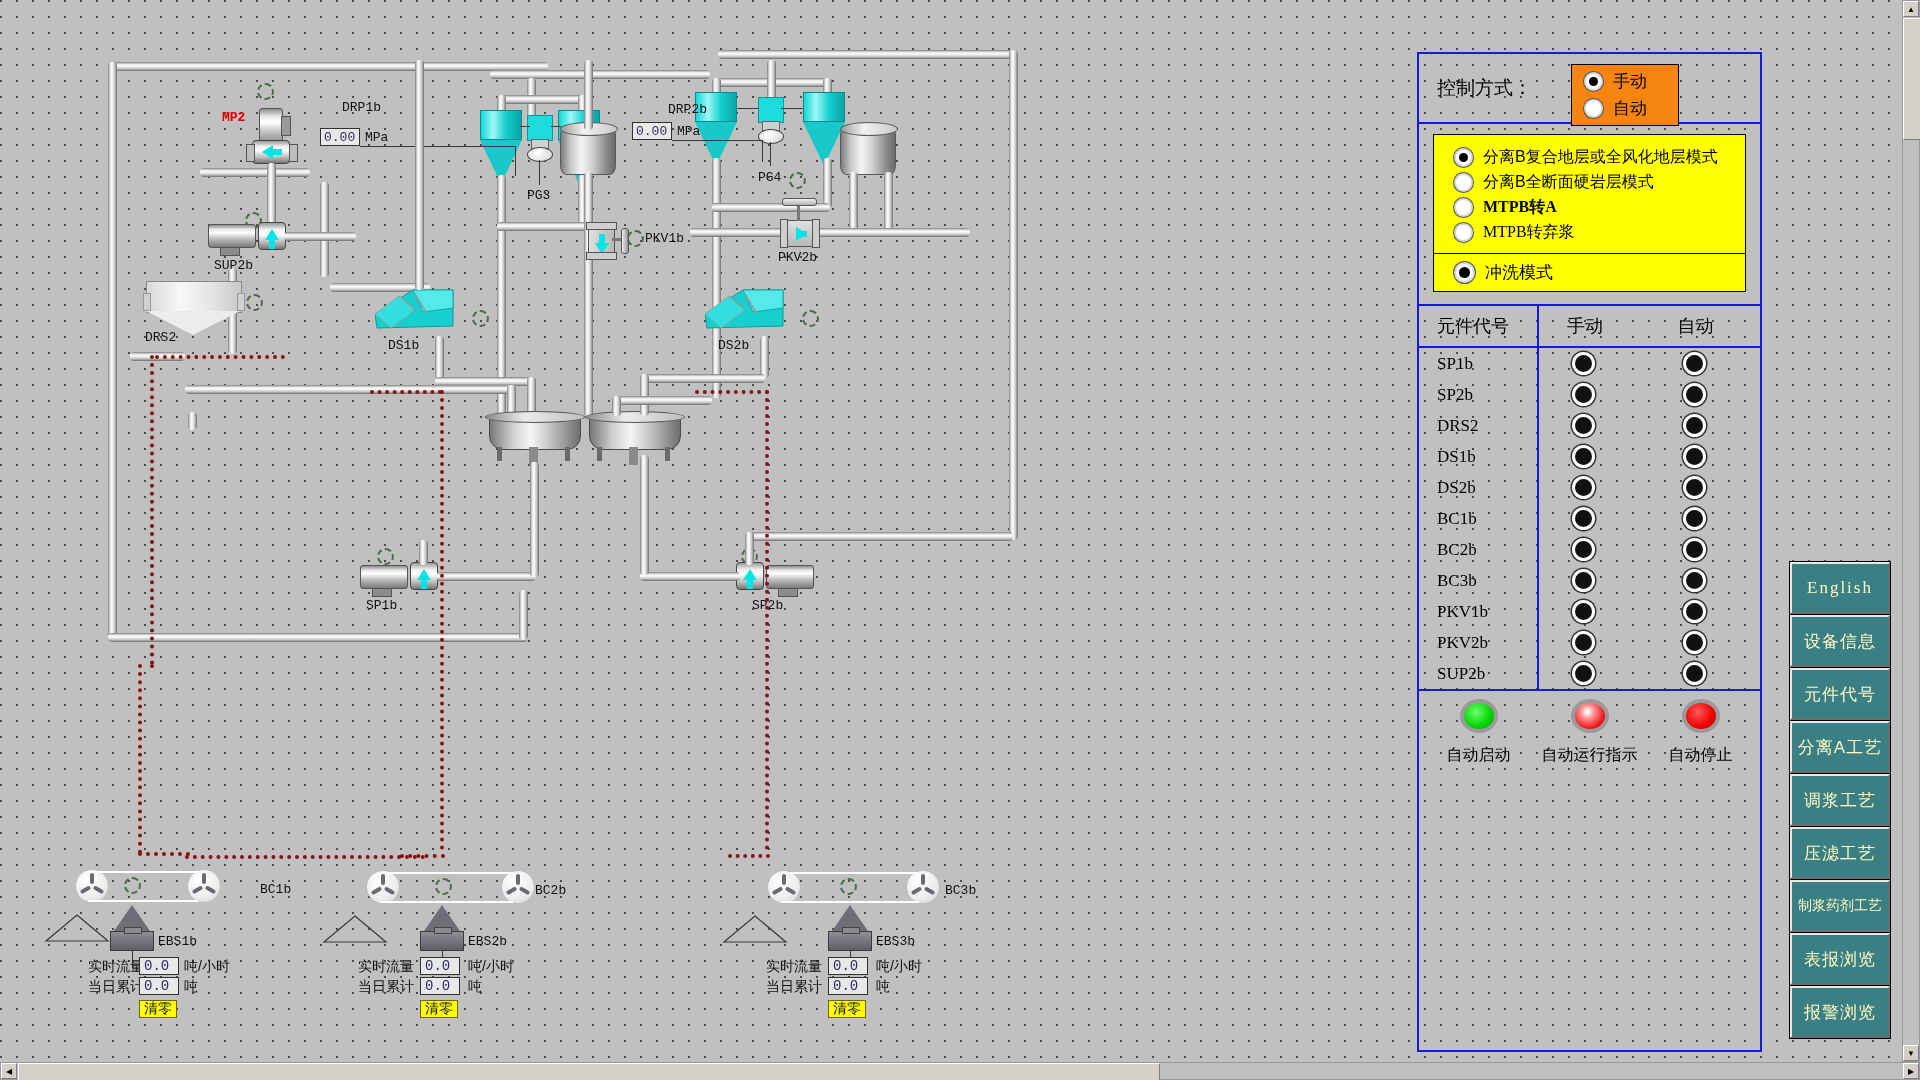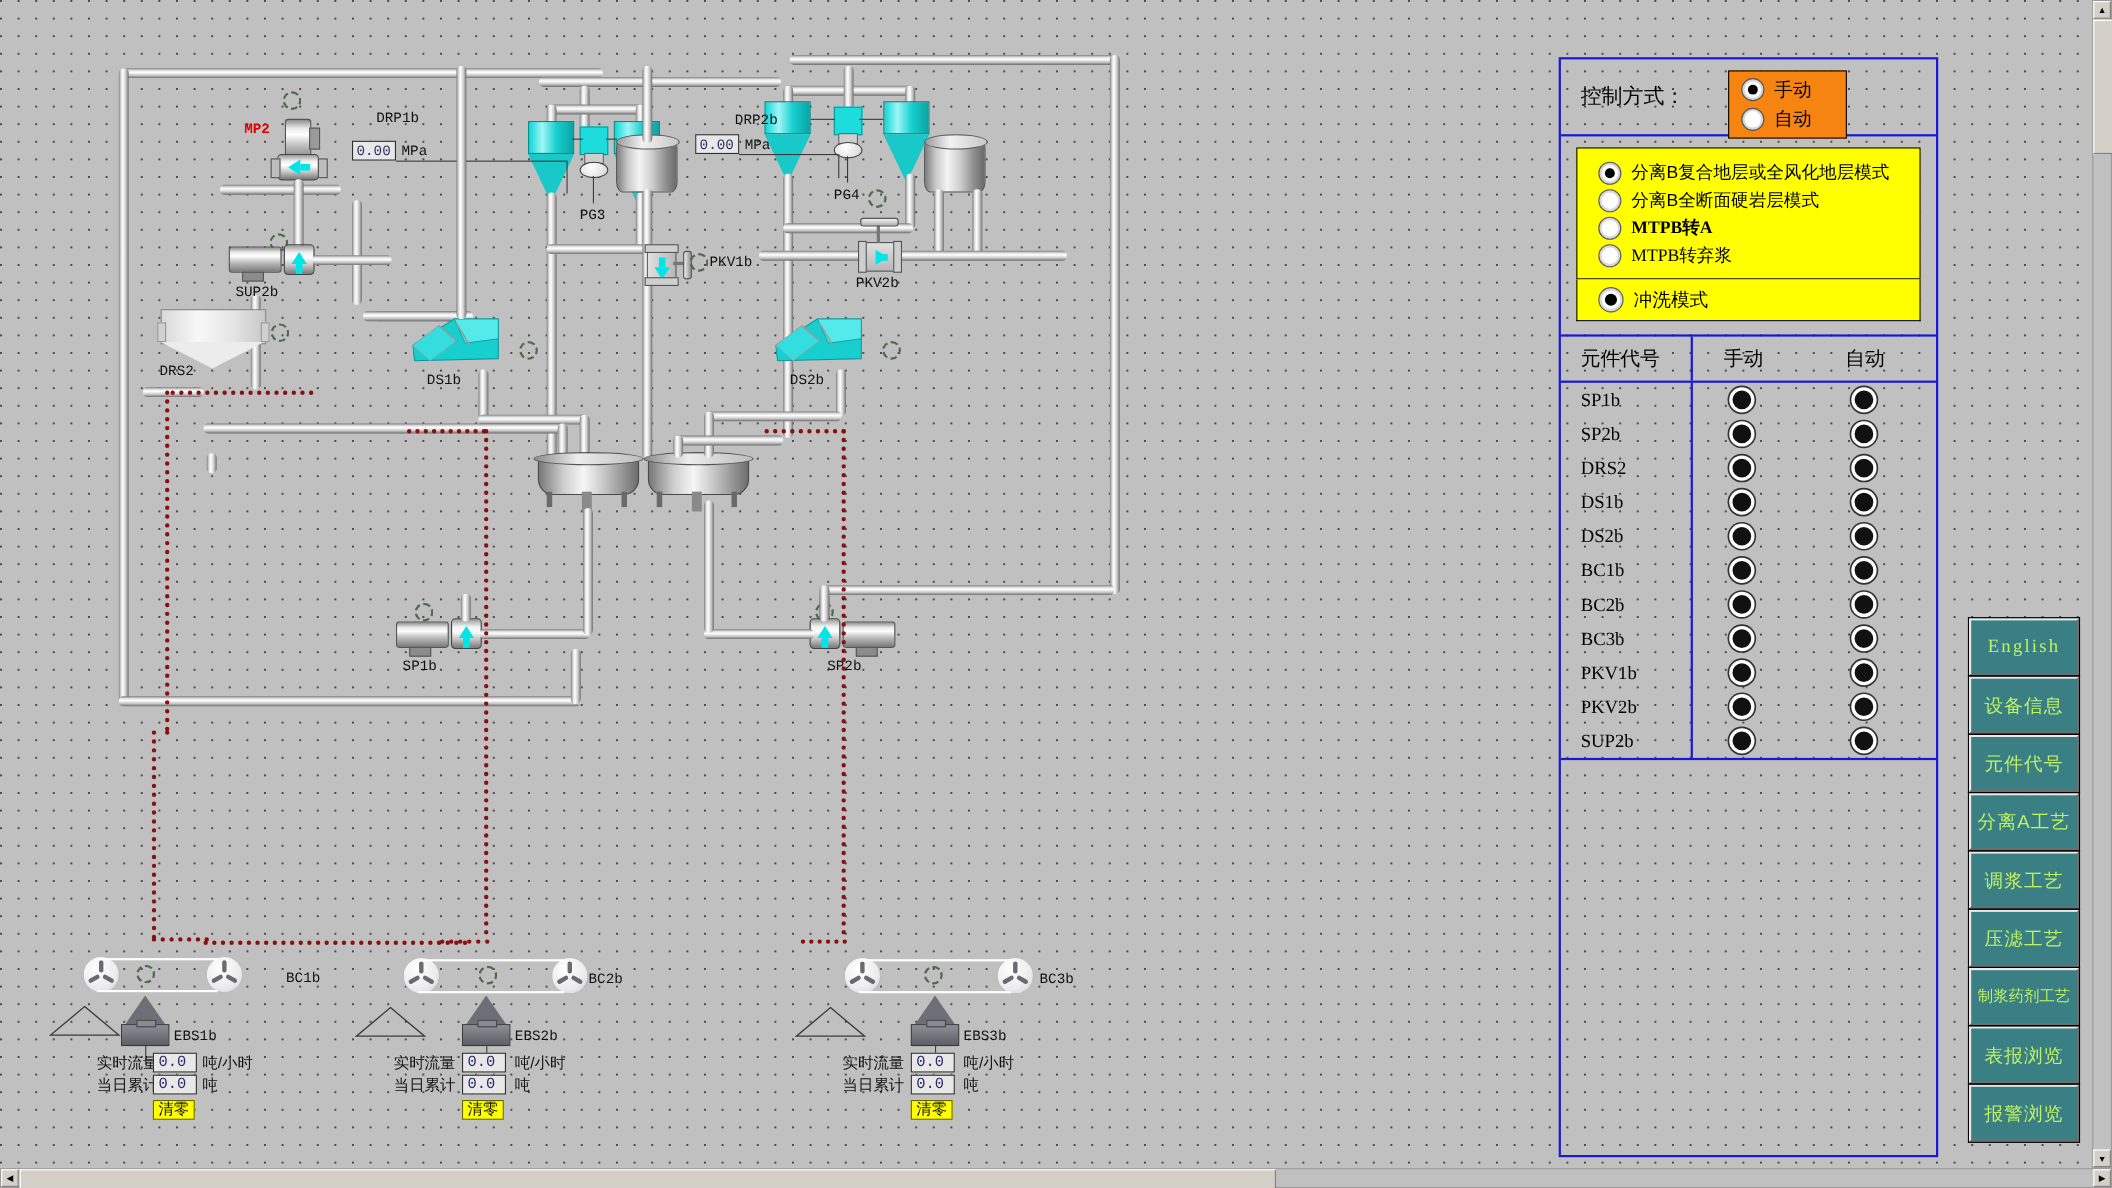--- a/index.html
+++ b/index.html
@@ -88,21 +88,21 @@
   .lamp{width:38px;height:34px;border-radius:50%;border:4px solid #9a9a9a;box-sizing:border-box;}
   .lamp.green{background:radial-gradient(circle at 40% 35%, #6dff6d, #00d400 60%, #00a000);}
   .lamp.redlit{background:radial-gradient(circle at 42% 34%, #ffffff 5%, #ff9a9a 25%, #ee1111 70%, #c00000);}
   .lamp.red{background:radial-gradient(circle at 40% 35%, #ff5a5a, #ee0000 60%, #b80000);}
   .lamp-label{font-size:16px;}
 
   
   .navcol{position:absolute;left:1790px;top:562px;width:100px;}
   .navbtn{
     width:100px;height:52px;margin-bottom:1px;
-    background:#3a7f83;color:#bef264;
+    background:#3a7f83;color:#fef9c3;
     border-top:2px solid #e8e8e8;border-left:2px solid #e8e8e8;
     border-right:2px solid #6e6e6e;border-bottom:2px solid #6e6e6e;
     outline:1px solid #000;
     box-sizing:border-box;display:flex;align-items:center;justify-content:center;
     font-size:17px;letter-spacing:1px;
   }
   .navbtn.en{font-family:"Liberation Serif",serif;letter-spacing:2px;font-size:17px;}
   .navbtn.small{font-size:14px;letter-spacing:0;}
 
   
@@ -673,20 +673,34 @@
               <span class="led"></span>
             </div>
             <div class="c2">
               <span class="led"></span>
             </div>
           </div>
       </div>
     </div>
 
     <div class="auto-op">
+      <div class="auto-op-row">
+        <div class="lamp-wrap">
+          <div class="lamp green"></div>
+          <div class="lamp-label">自动启动</div>
+        </div>
+        <div class="lamp-wrap">
+          <div class="lamp redlit"></div>
+          <div class="lamp-label">自动运行指示</div>
+        </div>
+        <div class="lamp-wrap">
+          <div class="lamp red"></div>
+          <div class="lamp-label">自动停止</div>
+        </div>
+      </div>
     </div>
   </div>
 
   <div class="navcol">
     <div class="navbtn en">English</div>
     <div class="navbtn">设备信息</div>
     <div class="navbtn">元件代号</div>
     <div class="navbtn">分离A工艺</div>
     <div class="navbtn">调浆工艺</div>
     <div class="navbtn">压滤工艺</div>

